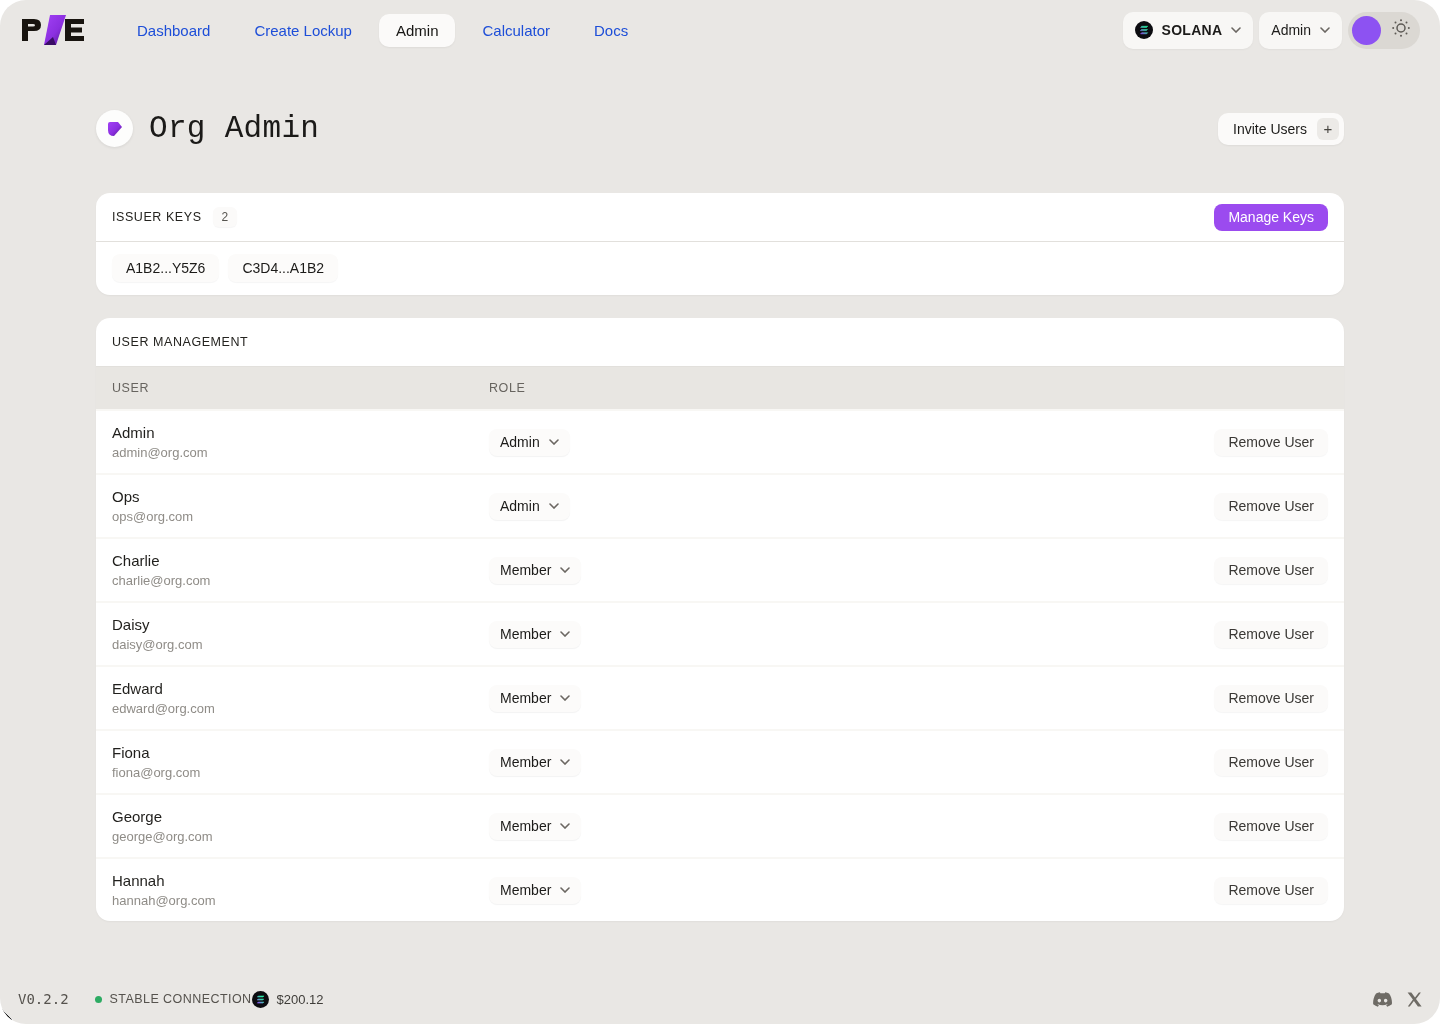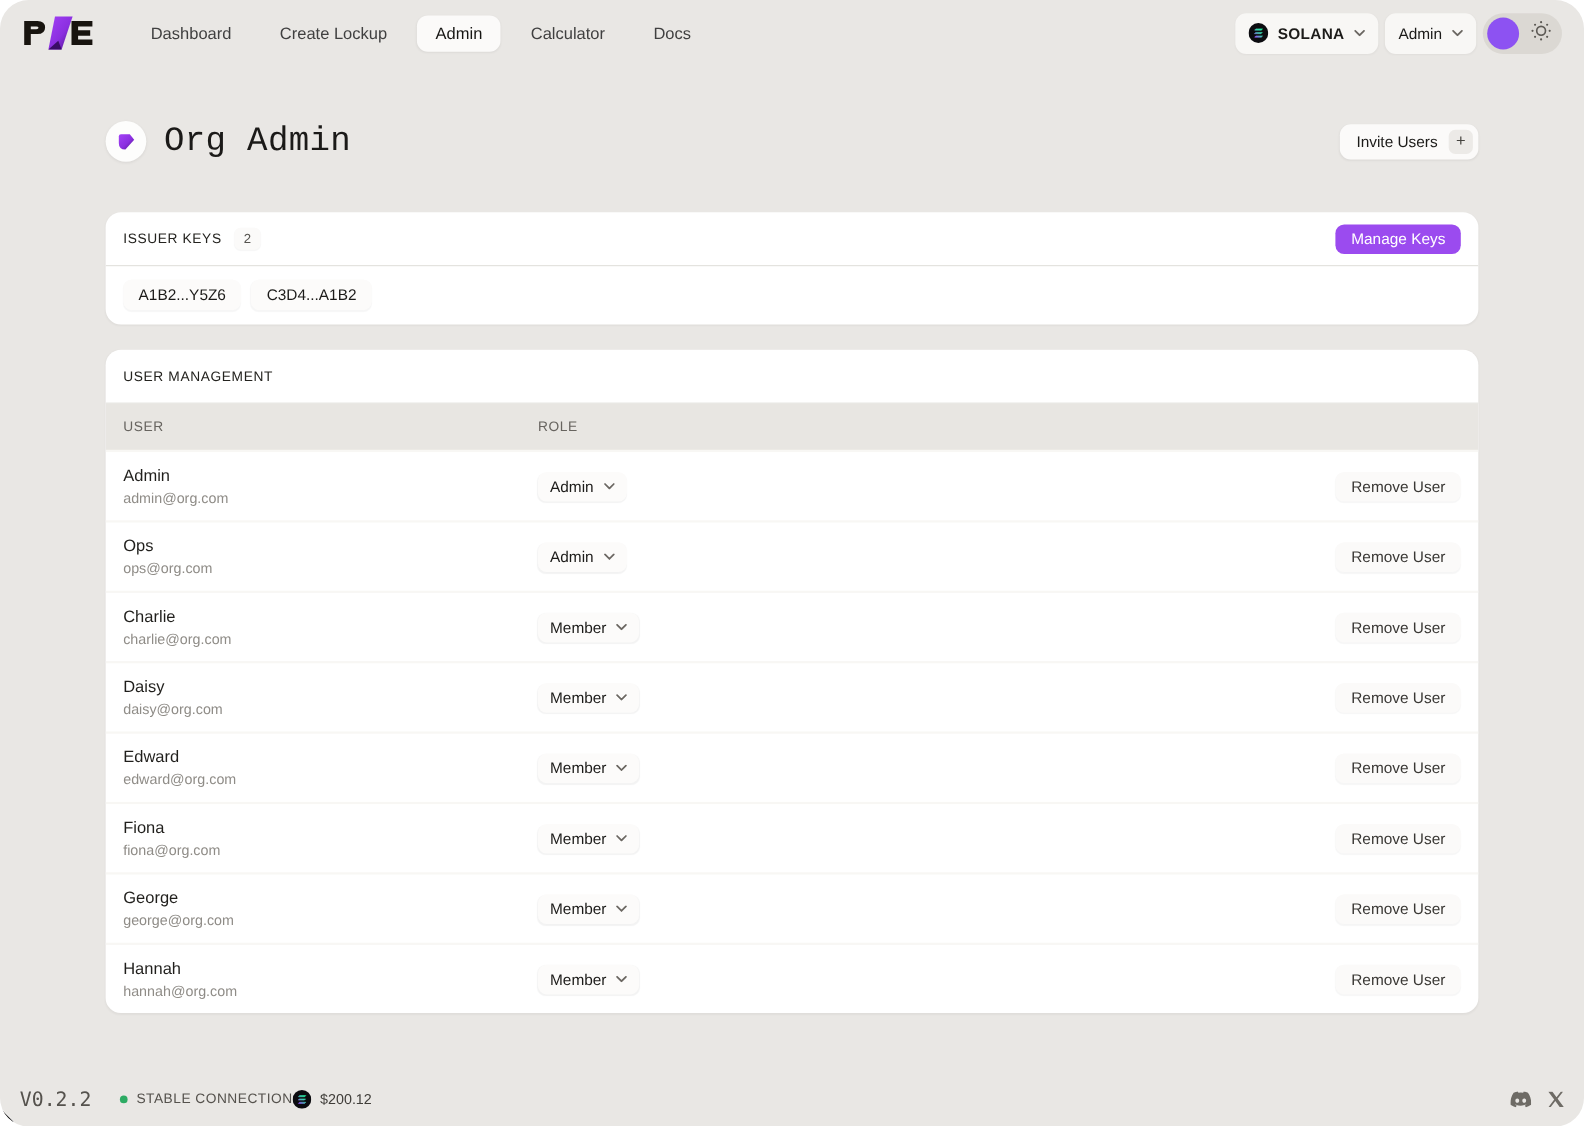--- a/index.html
+++ b/index.html
@@ -4,21 +4,21 @@
 <style>
   * { margin:0; padding:0; box-sizing:border-box; }
   html,body { background:#ffffff; }
   body { width:1440px; height:1024px; font-family:"Liberation Sans",sans-serif; -webkit-font-smoothing:antialiased; }
   .app { position:relative; width:1440px; height:1024px; background:#e9e7e4; border-radius:26px; overflow:hidden; }
 
   
   .topnav { display:flex; align-items:center; height:60px; padding:0 20px; }
   .logo { display:flex; align-items:center; margin-right:34px; cursor:pointer; }
   .nav-links { display:flex; align-items:center; gap:10px; }
-  .nav-link { padding:8px 17px; font-size:15px; color:#404040; border-radius:10px; cursor:pointer; white-space:nowrap; }
+  .nav-link { padding:8px 17px; font-size:15px; color:#1d4ed8; border-radius:10px; cursor:pointer; white-space:nowrap; }
   .nav-link.active { background:#fbfaf9; color:#171614; box-shadow:0 1px 2px rgba(0,0,0,.05); }
   .nav-right { margin-left:auto; display:flex; align-items:center; gap:6px; }
   .pill-btn { display:flex; align-items:center; gap:9px; background:#f8f7f5; border-radius:10px; padding:0 12px; height:37px; font-size:14px; color:#1c1b19; cursor:pointer; box-shadow:0 1px 2px rgba(0,0,0,.04); }
   .net-label { font-weight:600; letter-spacing:.02em; }
   .chev { width:10px; height:6px; display:inline-block; }
   .chev svg { display:block; }
   .toggle { width:72px; height:37px; border-radius:19px; background:#dbd8d3; display:flex; align-items:center; padding:4px 9px 4px 4px; cursor:pointer; }
   .toggle-knob { width:29px; height:29px; border-radius:50%; background:#8d52f2; }
   .sun-icon { margin-left:auto; }
 
@@ -44,21 +44,21 @@
   .thead { display:grid; grid-template-columns:377px 1fr auto; align-items:center; padding:0 16px; height:42px; background:#e8e6e2; }
   .th { font-size:12.5px; letter-spacing:.045em; color:#67645f; }
   .row { display:grid; grid-template-columns:377px 1fr auto; align-items:center; padding:0 16px; height:64px; border-top:2px solid #f8f7f4; }
   .u-name { font-size:15px; font-weight:500; color:#201f1c; margin-bottom:4px; }
   .u-email { font-size:13px; color:#8f8c87; }
   .role-dd { display:inline-flex; align-items:center; gap:9px; width:max-content; background:#fcfbfa; border-radius:8px; padding:0 11px; height:27px; font-size:14px; color:#1c1b19; cursor:pointer; box-shadow:0 1px 1px rgba(0,0,0,.05); }
   .remove-btn { background:#fbfaf9; border:none; font-family:inherit; border-radius:8px; padding:0 14px; height:27px; font-size:14px; color:#3a3835; cursor:pointer; box-shadow:0 1px 1px rgba(0,0,0,.04); }
 
   
   .footer { position:absolute; left:0; right:0; bottom:0; height:50px; display:flex; align-items:center; padding:0 18px; }
-  .version { font-family:"DejaVu Sans Mono",monospace; font-size:18px; color:#55524d; }
+  .version { font-family:"DejaVu Sans Mono",monospace; font-size:14px; color:#55524d; }
   .conn { display:flex; align-items:center; gap:8px; margin-left:26px; }
   .conn-dot { width:7px; height:7px; border-radius:50%; background:#2dab63; }
   .conn-text { font-size:12.5px; letter-spacing:.035em; color:#55524d; }
   .balance { display:flex; align-items:center; gap:8px; }
   .balance-text { font-size:13px; color:#3f3d39; }
   .social { margin-left:auto; display:flex; align-items:center; gap:15px; }
   .social svg { display:block; cursor:pointer; }
   .cursor { position:absolute; left:0; bottom:-4px; }
 </style>
 </head>

